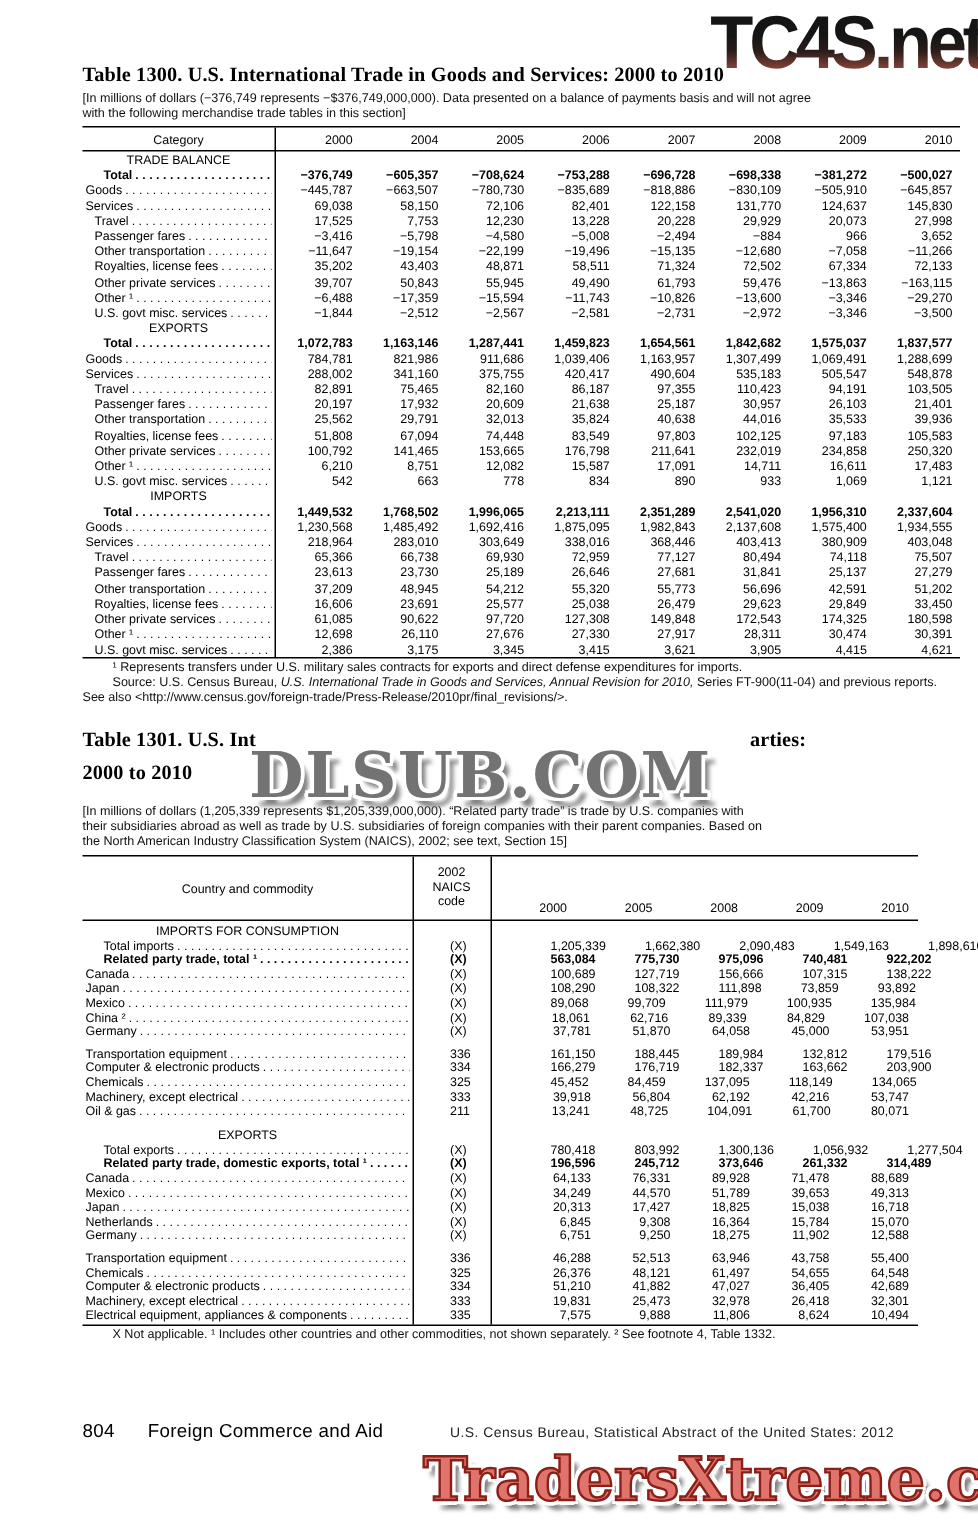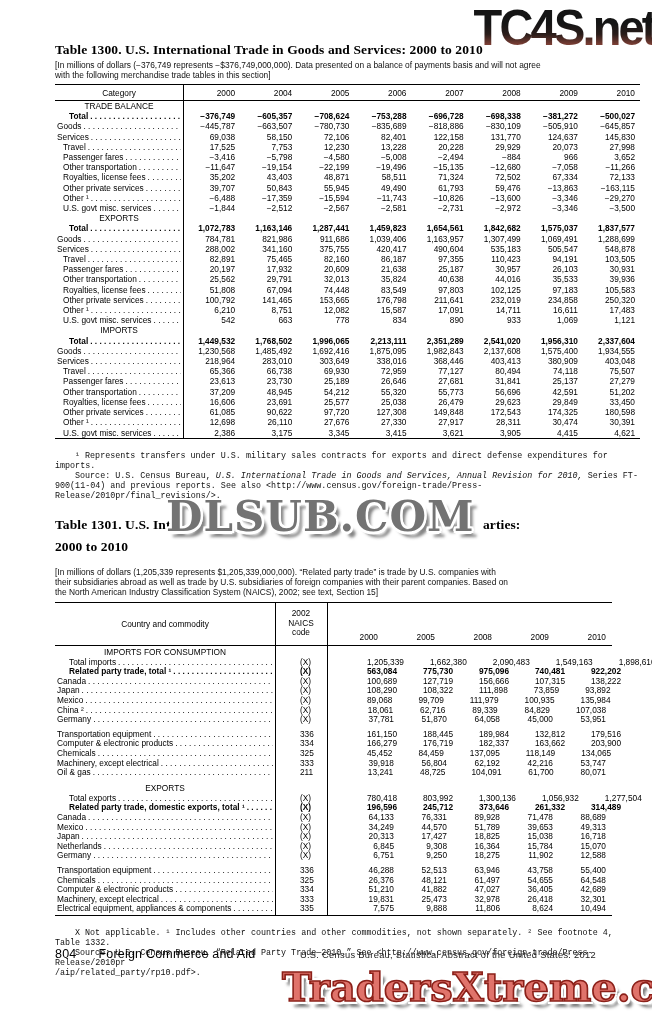--- a/index.html
+++ b/index.html
@@ -27,28 +27,28 @@
   .r1300 .lcell.center{justify-content:center;padding-left:0;}
   .r1300 .vcell{flex:1;text-align:right;padding-right:5px;white-space:nowrap;}
   .ind1{padding-left:14px !important;}
   .ind2{padding-left:8px !important;}
   .bold{font-weight:700;}
   .txt{white-space:nowrap;}
   .dots{flex:1;overflow:hidden;white-space:nowrap;margin-left:2px;margin-right:2px;color:#000;}
   .dots::before{content:". . . . . . . . . . . . . . . . . . . . . . . . . . . . . . . . . . . . . . . . . . . . . . . .";}
 
   
-  .fnblock{margin-top:12px;font-size:8.4px;line-height:10px;color:#111;font-family:Liberation Mono, monospace;}
+  .fnblock{margin-top:0;font-size:8.4px;line-height:10px;color:#111;}
   .fnblock p{margin:0;text-indent:20px;white-space:pre-line;}
   .ital{font-style:italic;}
 
   
   .title1301{margin-top:16px;position:relative;height:47px;}
   .title1301 .l1{position:relative;height:23px;}
-  .title1301 .suffix{position:absolute;left:428px;top:0;}
+  .title1301 .suffix{position:absolute;left:445px;top:0;}
   .title1301 .l2{position:absolute;left:0;top:22px;}
 
   
   .t1301{margin-top:5px;width:557px;border-top:1.4px solid #000;border-bottom:1.6px solid #000;position:relative;font-size:8.3px;}
   .t1301 .vl1{position:absolute;top:0;bottom:0;left:220px;width:1px;background:#000;}
   .t1301 .vl2{position:absolute;top:0;bottom:0;left:272px;width:1px;background:#000;}
   .h1301{display:flex;height:42px;border-bottom:1px solid #000;}
   .h1301 .hc1{flex:0 0 220px;display:flex;align-items:center;justify-content:center;}
   .h1301 .hc2{flex:0 0 52px;display:flex;align-items:center;justify-content:center;text-align:center;line-height:9.5px;white-space:pre-line;}
   .h1301 .hy{flex:1;display:flex;align-items:flex-end;justify-content:flex-end;padding:0 6px 3px 0;}
@@ -330,21 +330,21 @@
             <span class="txt">Passenger fares</span>
             <span class="dots"></span>
           </div>
           <div class="vcell">20,197</div>
           <div class="vcell">17,932</div>
           <div class="vcell">20,609</div>
           <div class="vcell">21,638</div>
           <div class="vcell">25,187</div>
           <div class="vcell">30,957</div>
           <div class="vcell">26,103</div>
-          <div class="vcell">30,931</div>
+          <div class="vcell">21,401</div>
         </div>
         <div class="r1300">
           <div class="lcell ind2">
             <span class="txt">Other transportation</span>
             <span class="dots"></span>
           </div>
           <div class="vcell">25,562</div>
           <div class="vcell">29,791</div>
           <div class="vcell">32,013</div>
           <div class="vcell">35,824</div>
@@ -890,22 +890,20 @@
               <div class="vcell">8,624</div>
               <div class="vcell">10,494</div>
             </div>
           </div>
         </div>
       </div>
   </div>
 
   <div class="fnblock">
     <p>X Not applicable. ¹ Includes other countries and other commodities, not shown separately. ² See footnote 4, Table 1332.</p>
-    <p>Source: U.S. Census Bureau, “Related Party Trade—2010.” See &lt;http://www.census.gov/foreign-trade/Press-Release/2010pr
-/aip/related_party/rp10.pdf&gt;.</p>
   </div>
 
 </div>
 
 <div class="pfooter">
   <span class="pnum">804</span>
   <span class="psec">Foreign Commerce and Aid</span>
   <span class="pright">U.S. Census Bureau, Statistical Abstract of the United States: 2012</span>
 </div>
 

